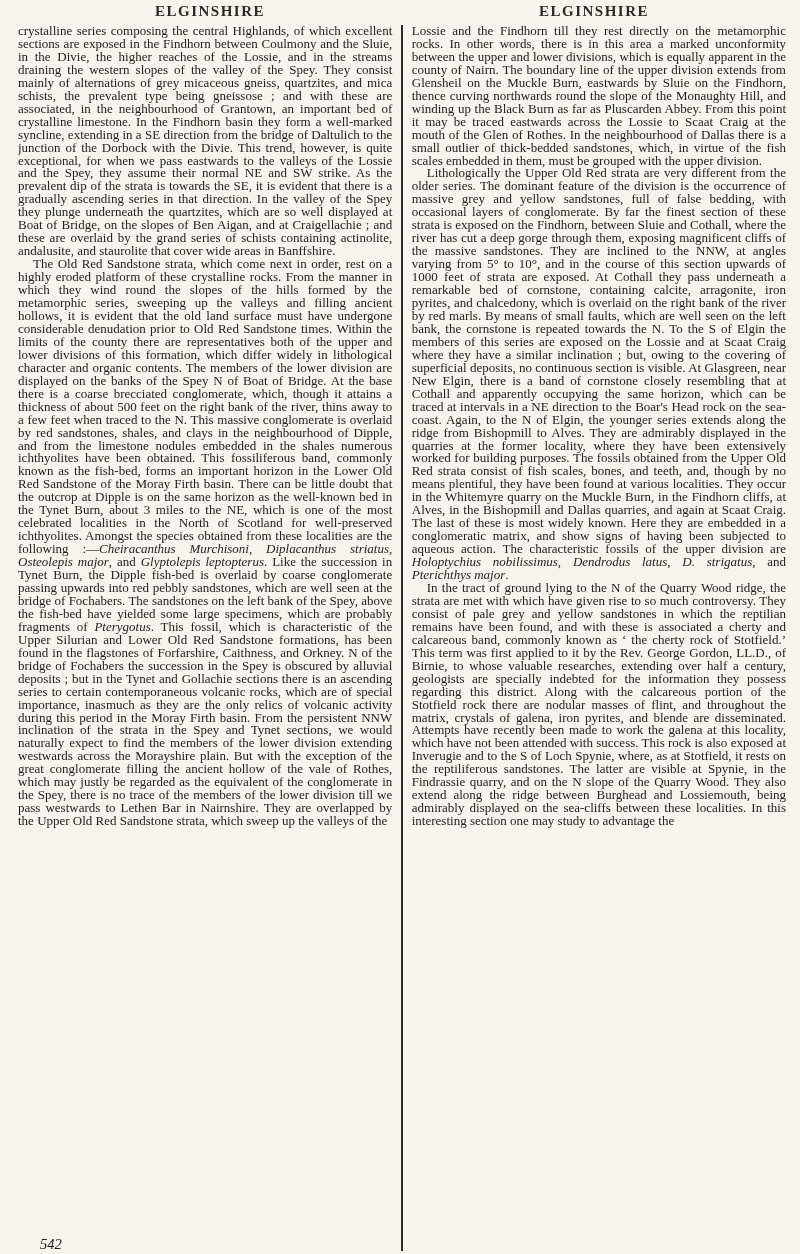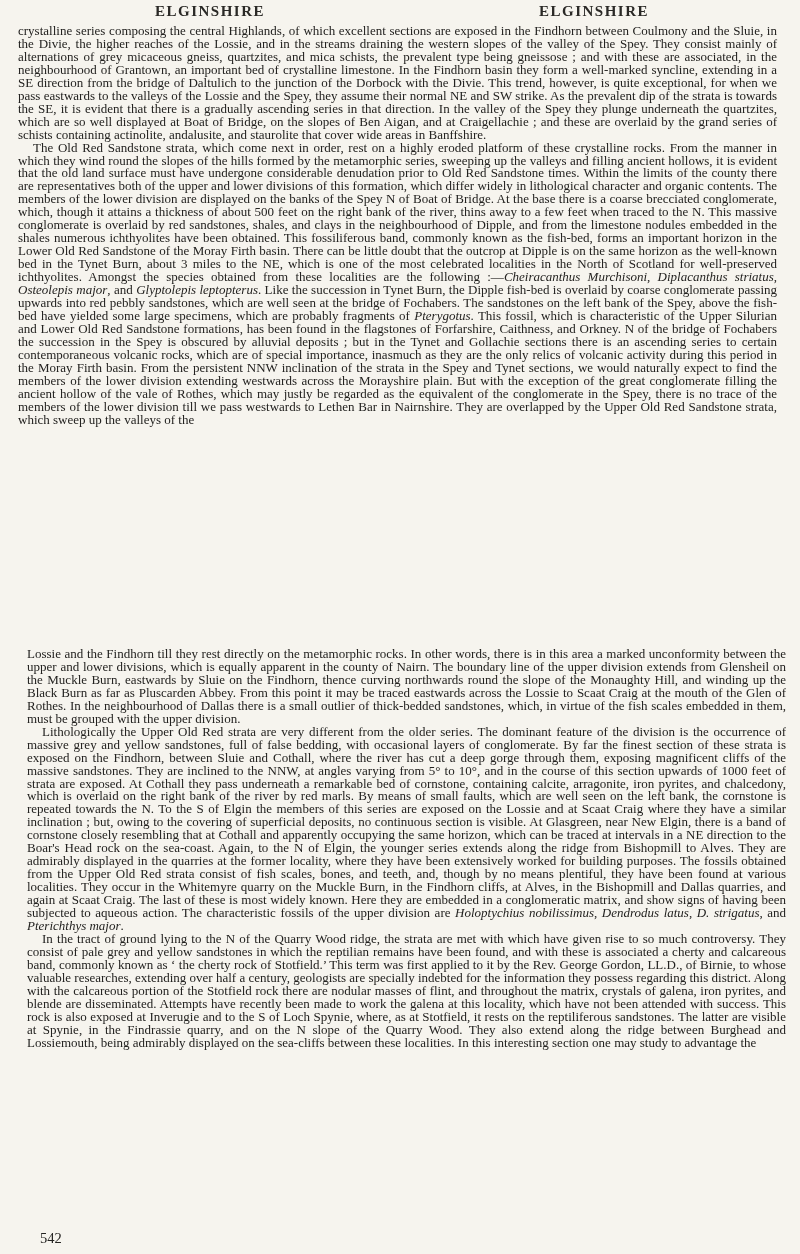--- a/index.html
+++ b/index.html
@@ -30,50 +30,50 @@
     font-weight: bold;
     font-size: 15px;
     letter-spacing: 1.5px;
     color: #2a2926;
   }
   .columns {
     display: flex;
     margin-top: 5px;
     height: 1226px;
     overflow: hidden;
-    flex-direction: column;
   }
   .column {
     flex: 1;
     font-size: 13px;
     line-height: 12.95px;
     text-align: justify;
     overflow: hidden;
   }
   .column.left  { padding-right: 9px; }
-  .column.right { padding-left: 9px; margin-top: 20px; }
+  .column.right { padding-left: 9px; }
   .divider {
     width: 1.5px;
     background: #2c2b28;
   }
   .para {
     margin: 0;
     padding: 0;
   }
   .para.indent {
     text-indent: 15px;
   }
   .para i {
   }
   .page-number {
     position: absolute;
     left: 40px;
-    bottom: 7px;
+    bottom: 1px;
     font-size: 14.5px;
     color: #232220;
+    font-style: italic;
   }
 </style>
 </head>
 <body>
 
 <div class="page">
 
   <div class="headers">
     <div class="head-cell">ELGINSHIRE</div>
     <div class="head-cell">ELGINSHIRE</div>

